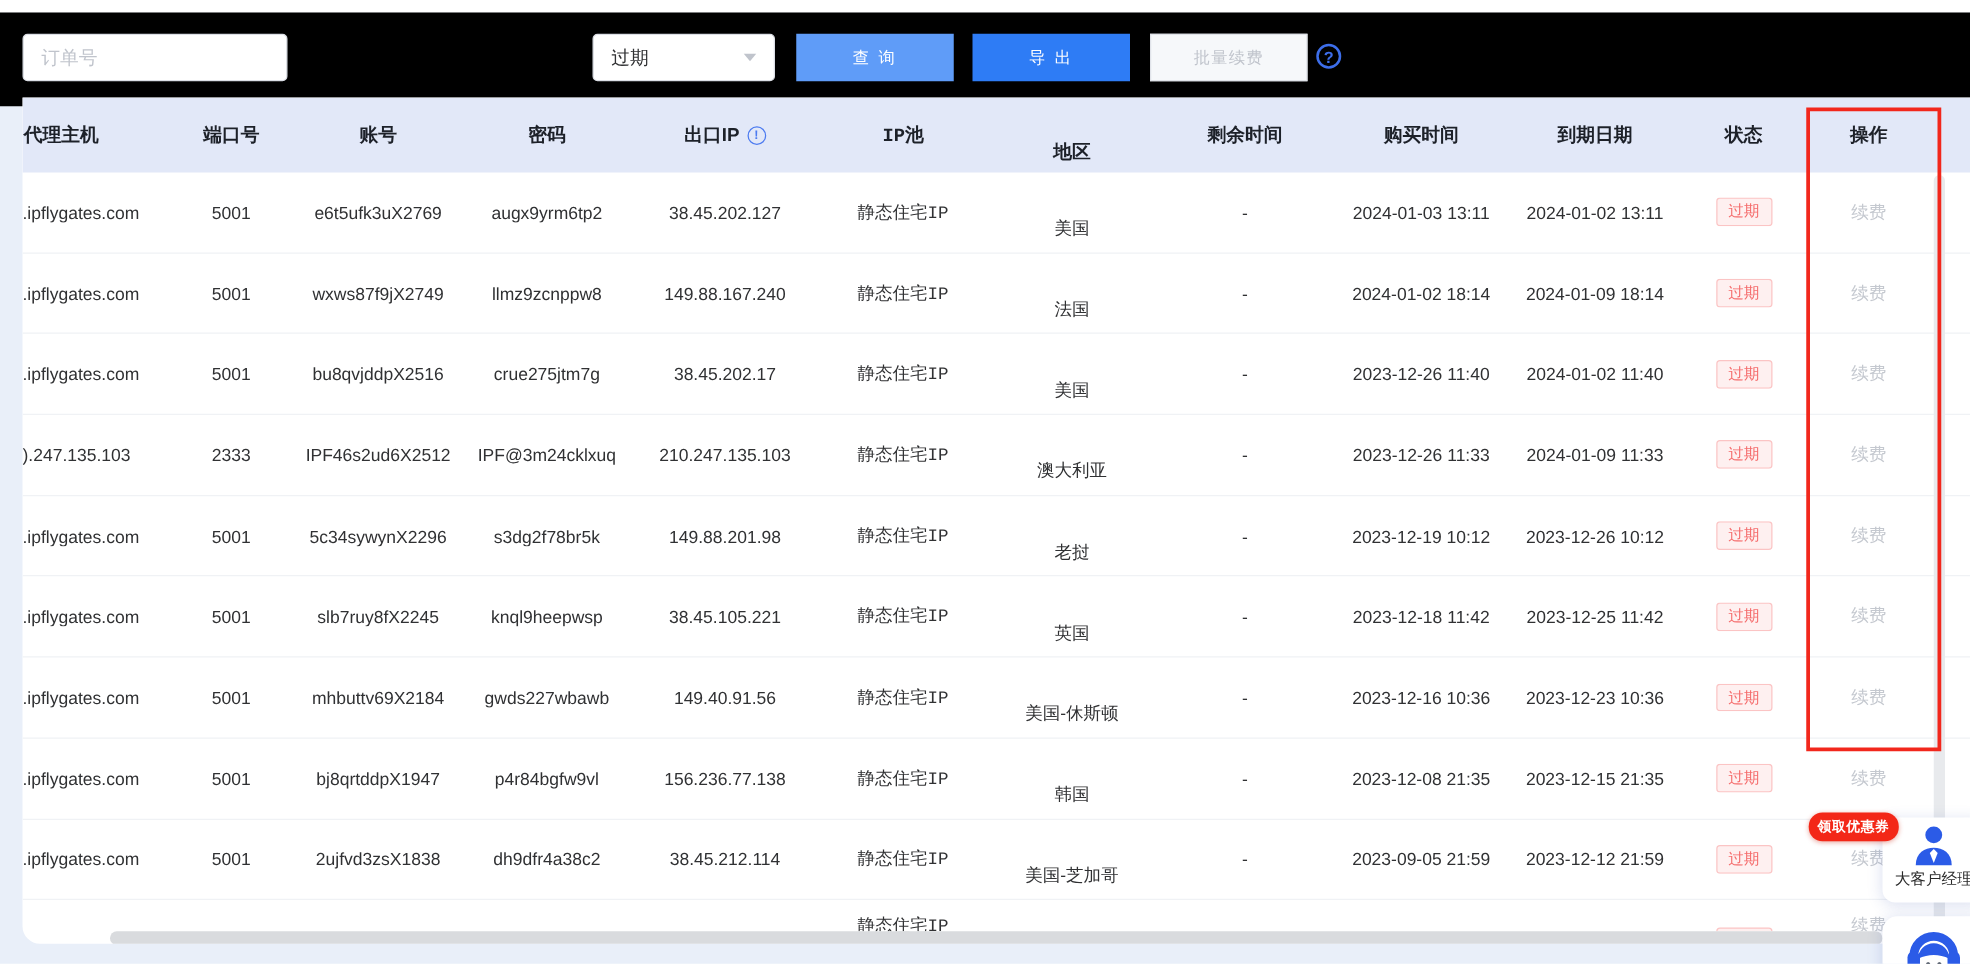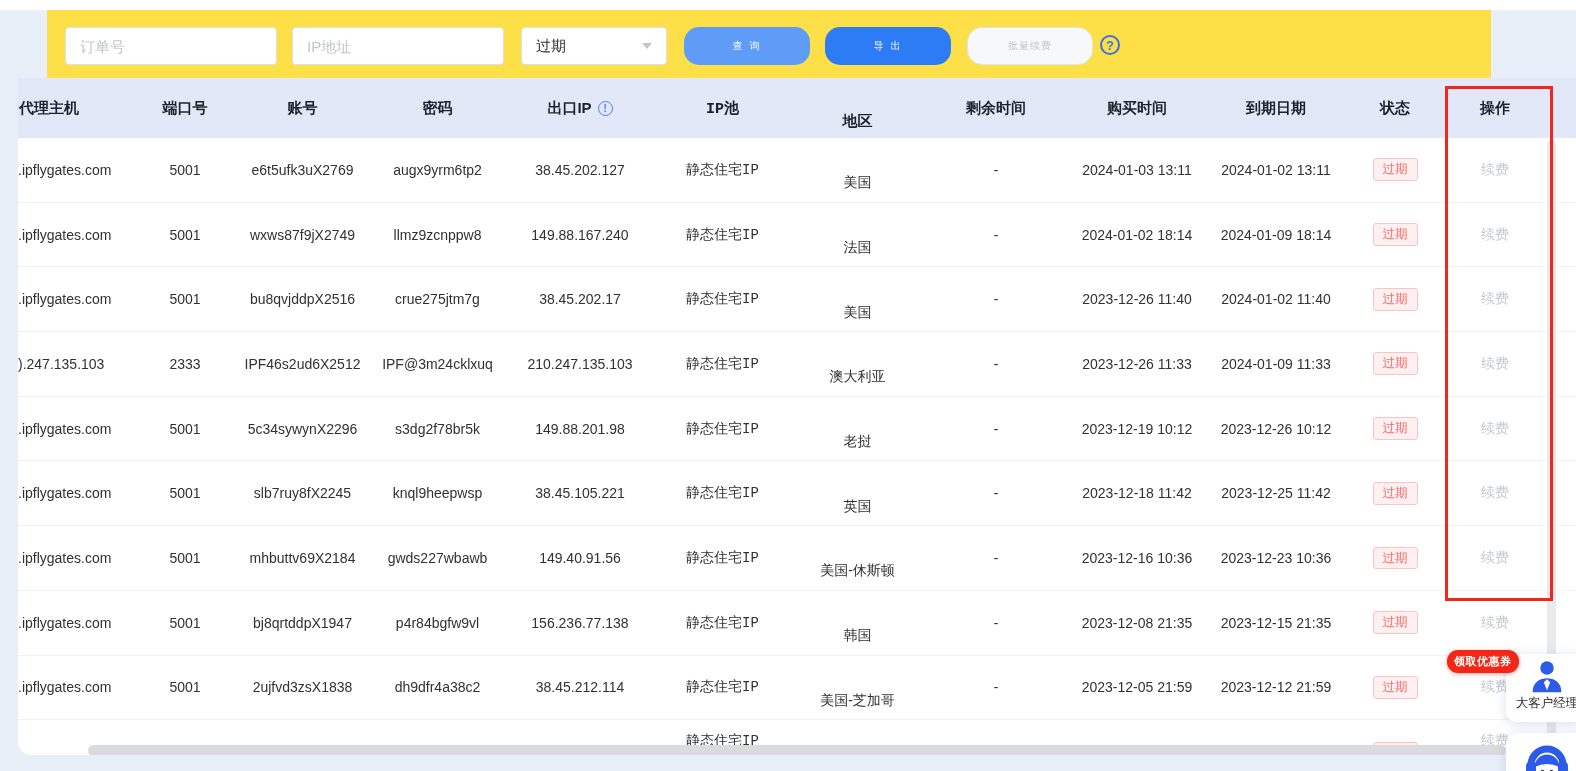--- a/index.html
+++ b/index.html
@@ -4,42 +4,42 @@
 <style>
   html,body{margin:0;padding:0;}
   body{
     width:1576px;height:771px;position:relative;overflow:hidden;
     background:#E9EFF9;
     font-family:"Liberation Sans","DejaVu Sans",sans-serif;
     -webkit-font-smoothing:antialiased;
   }
   
   .topstrip{position:absolute;left:0;top:0;width:1576px;height:10px;background:#ffffff;border-bottom:1px solid #EEF1F6;}
-  .toolbar{position:absolute;left:0;top:10px;width:1444px;height:75px;background:#fde047;margin-left:47px;}
+  .toolbar{position:absolute;left:0;top:10px;width:1576px;height:75px;background:#000000;}
   .inp{
     position:absolute;top:17px;height:38px;width:212px;box-sizing:border-box;
     border:1px solid #DCDFE6;border-radius:4px;background:#fff;
     font-size:15px;color:#303133;padding:0 14px;outline:none;
     font-family:"Liberation Sans","DejaVu Sans",sans-serif;
   }
   .inp::placeholder{color:#C0C4CC;}
   #order-input{left:18px;}
   #ip-input{left:245px;}
   .select{
     position:absolute;left:474px;top:17px;width:146px;height:38px;box-sizing:border-box;
     border:1px solid #DCDFE6;border-radius:4px;background:#fff;cursor:pointer;
     display:flex;align-items:center;padding:0 14px;font-size:15px;color:#303133;
   }
   .caret{
     margin-left:auto;width:0;height:0;
     border-left:5px solid transparent;border-right:5px solid transparent;border-top:6px solid #C0C4CC;
   }
   .btn{
-    position:absolute;top:17px;height:38px;width:126px;border:none;border-radius:15px;
-    font-size:10px;cursor:pointer;letter-spacing:2px;
+    position:absolute;top:17px;height:38px;width:126px;border:none;border-radius:0;
+    font-size:13px;cursor:pointer;letter-spacing:2px;
     font-family:"Liberation Sans","DejaVu Sans",sans-serif;
   }
   #query-btn{left:637px;background:#5F9CF8;color:#fff;}
   #export-btn{left:778px;background:#2E7CF5;color:#fff;}
   #batch-btn{left:920px;background:#F6F8FA;color:#C0C4CC;border:1px solid #E0E3E9;cursor:not-allowed;letter-spacing:1px;}
   .help{
     position:absolute;left:1053px;top:25px;width:20px;height:20px;border-radius:50%;
     border:2px solid #3D6EEA;color:#3D6EEA;font-size:13px;font-weight:bold;
     display:flex;align-items:center;justify-content:center;cursor:pointer;background:transparent;box-sizing:border-box;
   }
@@ -106,21 +106,20 @@
     display:flex;align-items:flex-start;justify-content:center;padding-top:5px;box-sizing:border-box;
   }
 </style>
 </head>
 <body>
 
 <div class="topstrip"></div>
 
 <div class="toolbar">
   <input class="inp" id="order-input" placeholder="订单号" style="">
-  <input class="inp" id="ip-input" placeholder="IP地址" style="">
   <div class="select">
     <span>过期</span>
     <span class="caret"></span>
   </div>
   <button class="btn" id="query-btn">查 询</button>
   <button class="btn" id="export-btn">导 出</button>
   <button class="btn" id="batch-btn">批量续费</button>
   <span class="help">?</span>
 </div>
 
@@ -311,21 +310,21 @@
       </div>
       <div class="row">
         <span class="td c0">.ipflygates.com</span>
         <span class="td c1">5001</span>
         <span class="td c2">2ujfvd3zsX1838</span>
         <span class="td c3">dh9dfr4a38c2</span>
         <span class="td c4">38.45.212.114</span>
         <span class="td c5">静态住宅IP</span>
         <span class="td c6">美国-芝加哥</span>
         <span class="td c7">-</span>
-        <span class="td c8">2023-12-05 21:59</span>
+        <span class="td c8">2023-09-05 21:59</span>
         <span class="td c9">2023-12-12 21:59</span>
         <span class="td c10">
           <span class="badge">过期</span>
         </span>
         <span class="td c11">
           <span class="renew">续费</span>
         </span>
       </div>
     </div>
   <div class="partial" id="partialrow">

